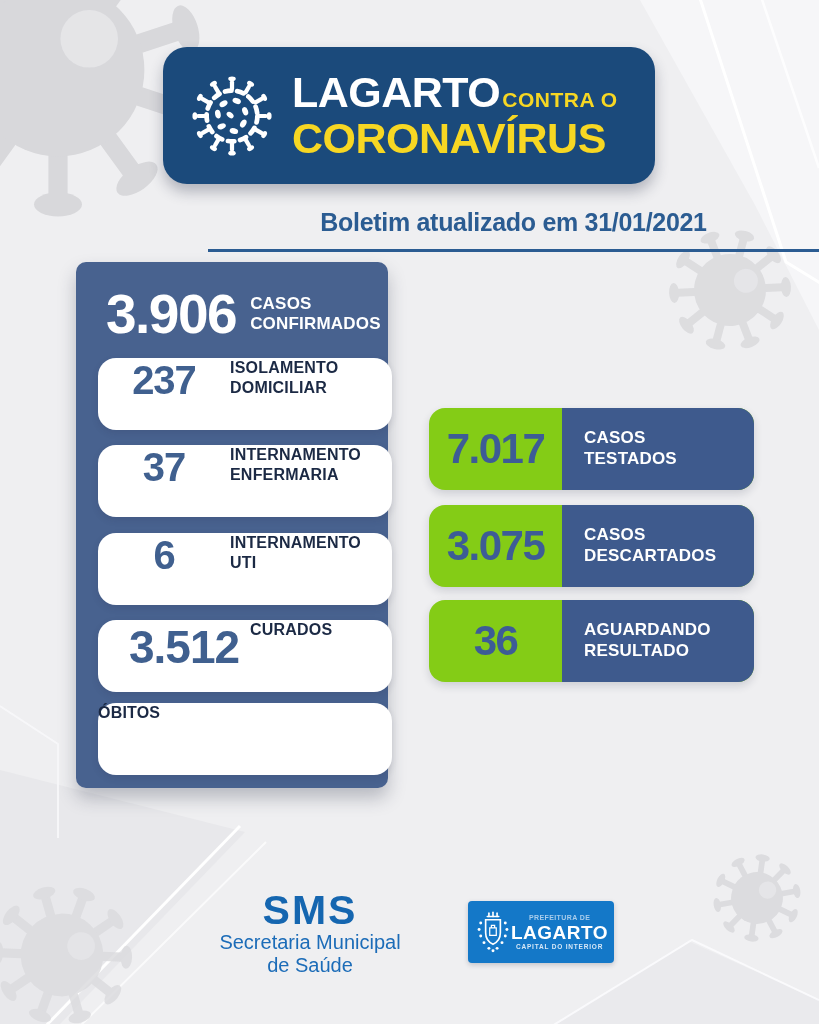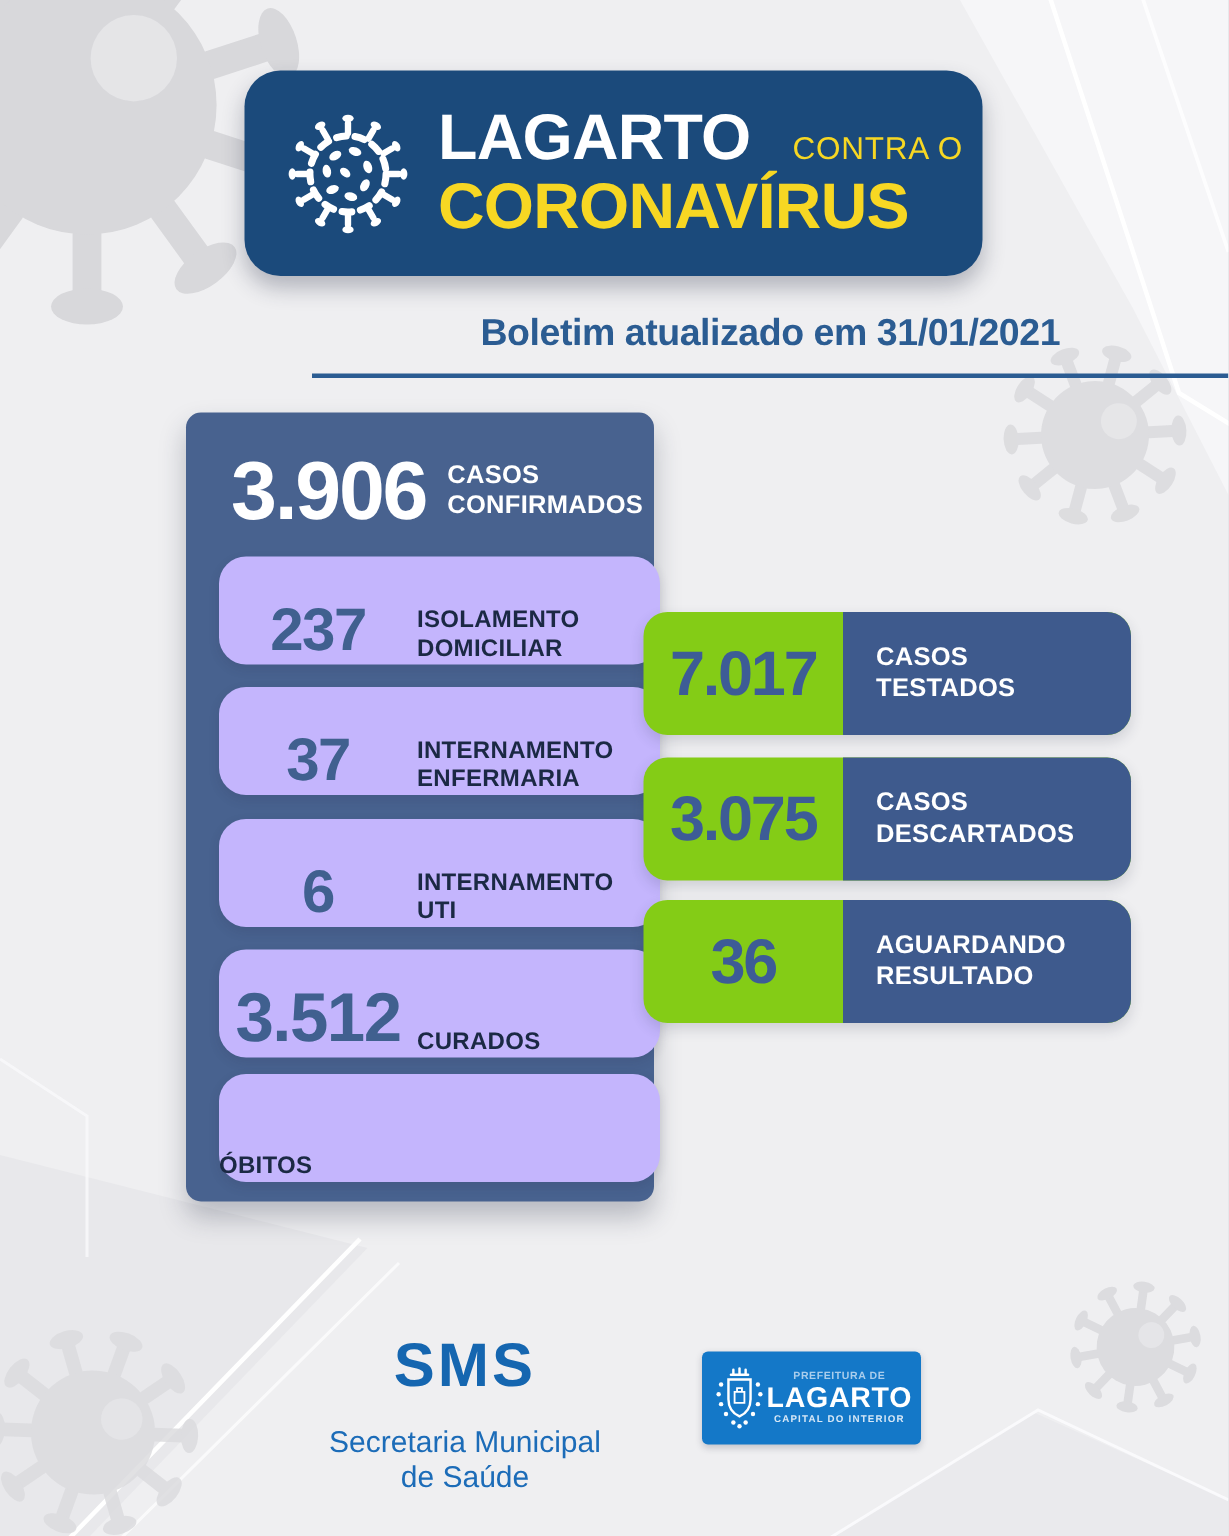--- a/index.html
+++ b/index.html
@@ -14,54 +14,53 @@
   .banner {
     position:absolute; left:163px; top:47px; width:492px; height:137px;
     background:#1b4a7b; border-radius:24px;
     box-shadow:0 8px 14px rgba(40,45,70,.30);
     display:flex; align-items:center; padding-left:22px; box-sizing:border-box;
   }
   .banner-virus { width:94px; height:94px; flex:0 0 auto; }
   .banner-text { margin-left:13px; line-height:1; }
   .banner-line1 { display:flex; align-items:baseline; }
   .banner-city { font-size:43px; font-weight:800; color:#ffffff; letter-spacing:-.5px; }
-  .banner-contra { font-size:21px; font-weight:400; color:#f7d723; margin-left:28px; letter-spacing:.5px; }
+  .banner-contra { font-size:21px; font-weight:700; color:#f7d723; margin-left:2px; letter-spacing:.5px; }
   .banner-virusword { font-size:43px; font-weight:700; color:#f7d723; letter-spacing:-.5px; margin-top:3px; }
 
   
   .bulletin-title {
     position:absolute; left:208px; top:208px; width:611px; text-align:center;
     font-size:25px; font-weight:800; color:#2b5c92; letter-spacing:-.3px;
   }
   .bulletin-rule { position:absolute; left:208px; top:249px; width:611px; height:3px; background:#2b5c92; }
 
   
   .left-panel {
-    position:absolute; left:76px; top:275px; width:312px; height:526px;
+    position:absolute; left:76px; top:262px; width:312px; height:526px;
     background:#48628f; border-radius:10px;
     box-shadow:0 10px 18px rgba(40,45,70,.28);
-    margin-left:48px;
   }
   .headline { position:absolute; left:30px; top:20px; display:flex; align-items:center; }
   .headline-value { font-size:55px; font-weight:800; color:#ffffff; letter-spacing:-1.5px; }
   .headline-label {
     margin-left:14px; font-size:17px; font-weight:800; color:#ffffff;
     white-space:pre-line; line-height:1.18; letter-spacing:.2px;
   }
   .stat-card {
     position:absolute; left:22px; width:294px; height:72px;
-    background:#c4b5fd; border-radius:18px;
-    display:flex; align-items:flex-end;
+    background:#ffffff; border-radius:18px;
+    display:flex; align-items:flex-start;
     box-shadow:0 3px 7px rgba(40,45,70,.14);
   }
   .stat-value {
     flex:0 0 132px; text-align:center;
     font-size:40px; font-weight:800; color:#40608f; letter-spacing:-1px;
   }
-  .stat-card.wide .stat-value { font-size:46px; }
+  .stat-card.wide .stat-value { font-size:46px;padding-left:20px; }
   .stat-label {
     font-size:16px; font-weight:800; color:#1b2944;
     white-space:pre-line; line-height:1.22; letter-spacing:.2px;
   }
 
   
   .right-card {
     position:absolute; left:429px; width:325px; height:82px;
     background:#84cc16; border-radius:16px;
     box-shadow:0 4px 9px rgba(40,45,70,.16);
@@ -77,21 +76,21 @@
     display:flex; align-items:center; padding-left:22px; box-sizing:border-box;
   }
   .right-label {
     font-size:17px; font-weight:800; color:#ffffff;
     white-space:pre-line; line-height:1.22; letter-spacing:.2px;
   }
 
   
   .sms { position:absolute; left:180px; top:890px; width:260px; text-align:center; }
   .sms-acronym { font-size:41px; font-weight:800; color:#1566b0; letter-spacing:2px; line-height:1; }
-  .sms-name { margin-top:20px; font-size:20px; color:#1c6cb8; white-space:pre-line; line-height:1.15; }
+  .sms-name { margin-top:0; font-size:20px; color:#1c6cb8; white-space:pre-line; line-height:1.15; }
 
   .prefeitura {
     position:absolute; left:468px; top:901px; width:146px; height:62px;
     background:#1478c8; border-radius:4px;
     display:flex; align-items:center; padding:0 7px; box-sizing:border-box;
     box-shadow:0 2px 5px rgba(40,45,70,.22);
   }
   .crest { width:36px; height:46px; flex:0 0 auto; }
   .pref-text { flex:1; text-align:center; line-height:1; }
   .pref-top { font-size:7px; font-weight:700; color:#a9cdec; letter-spacing:.4px; }

